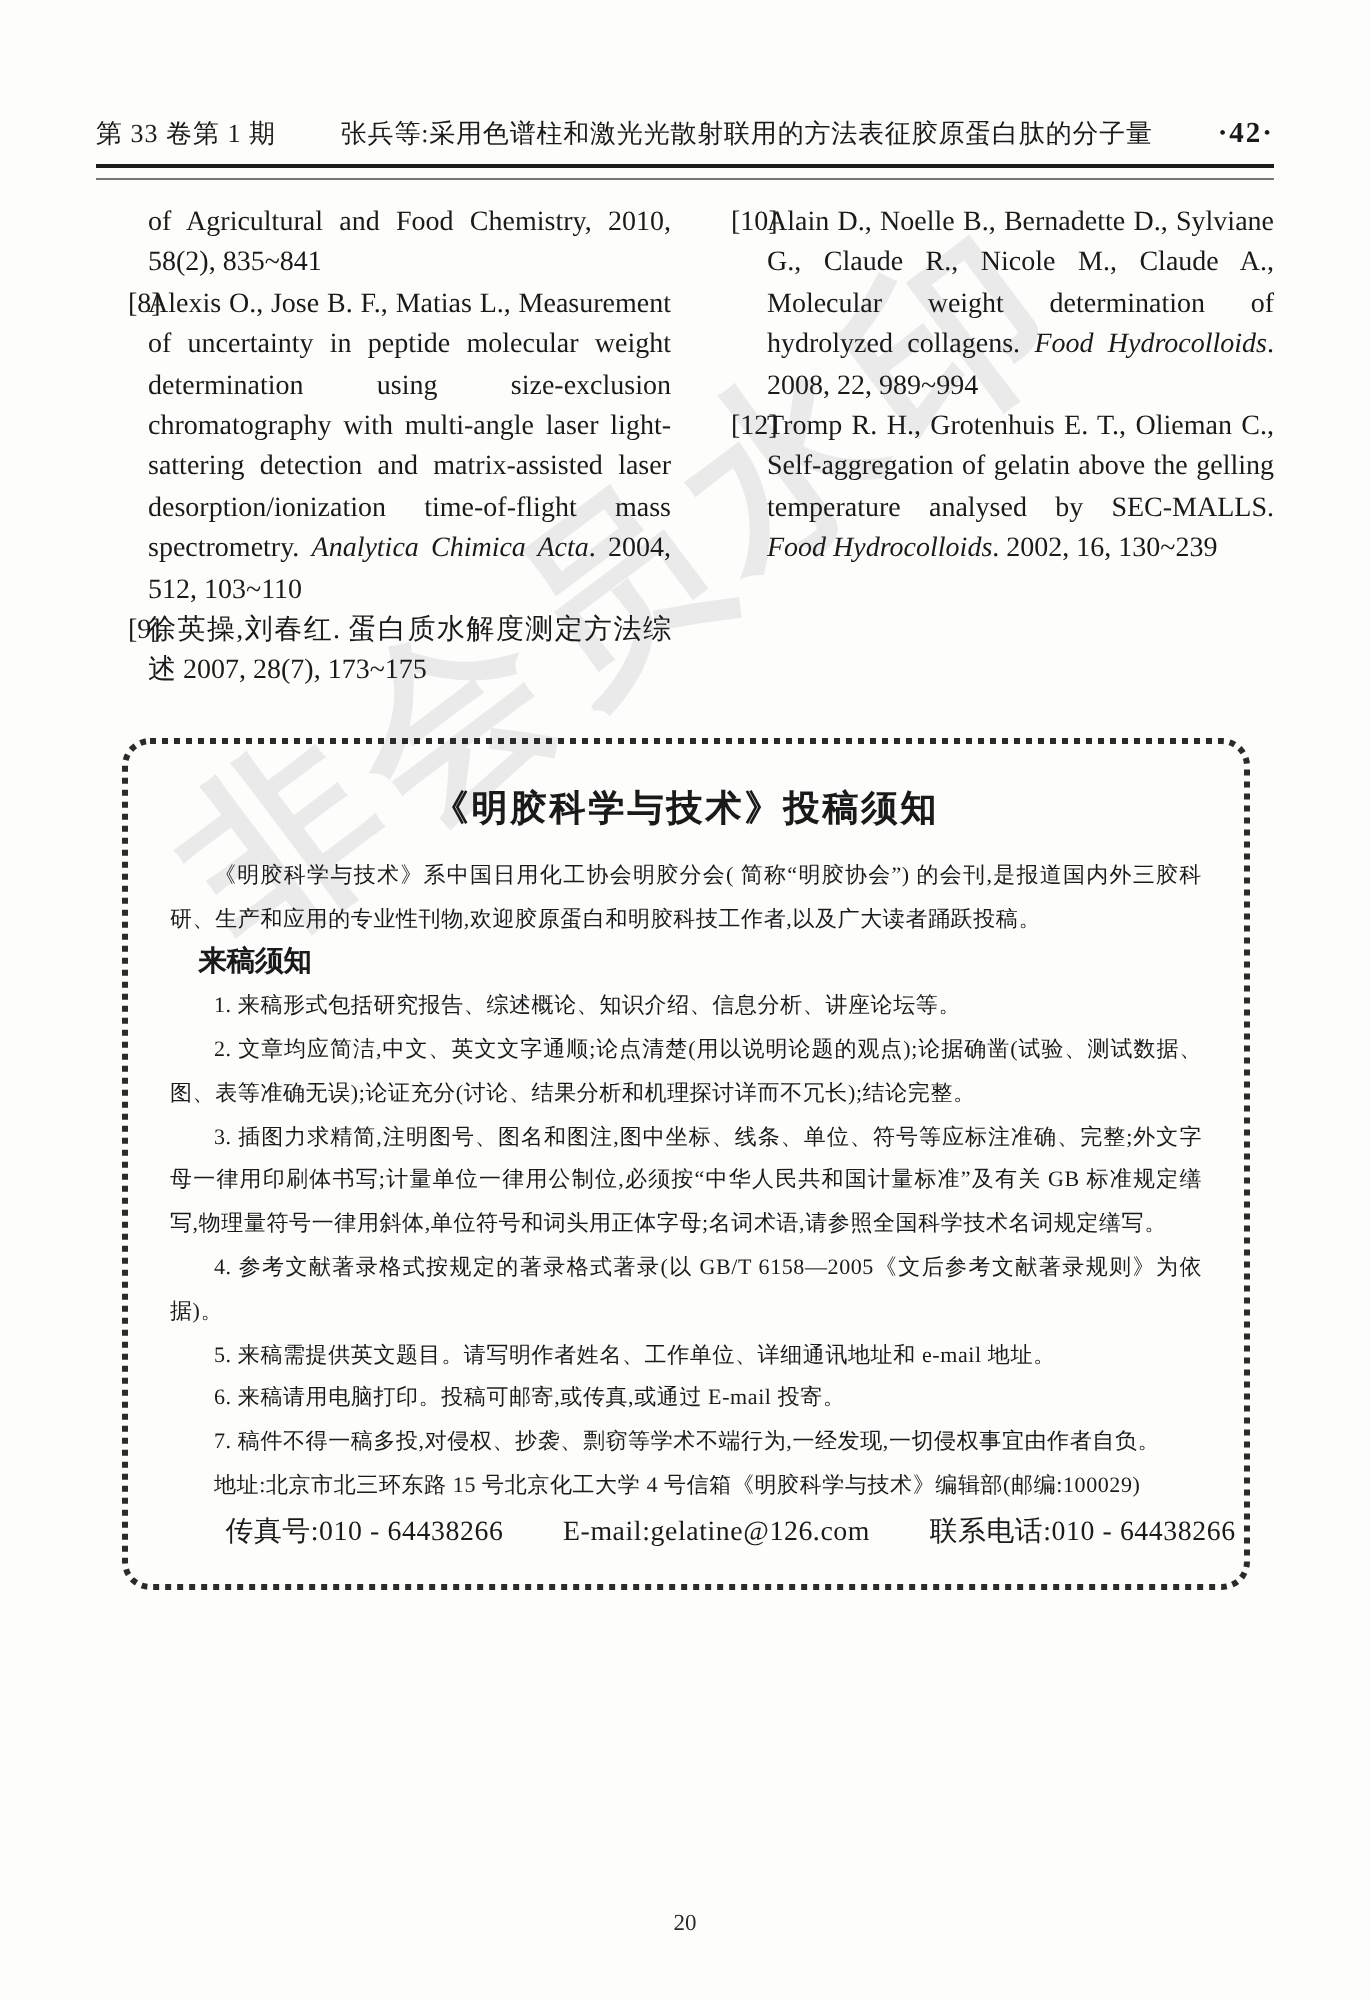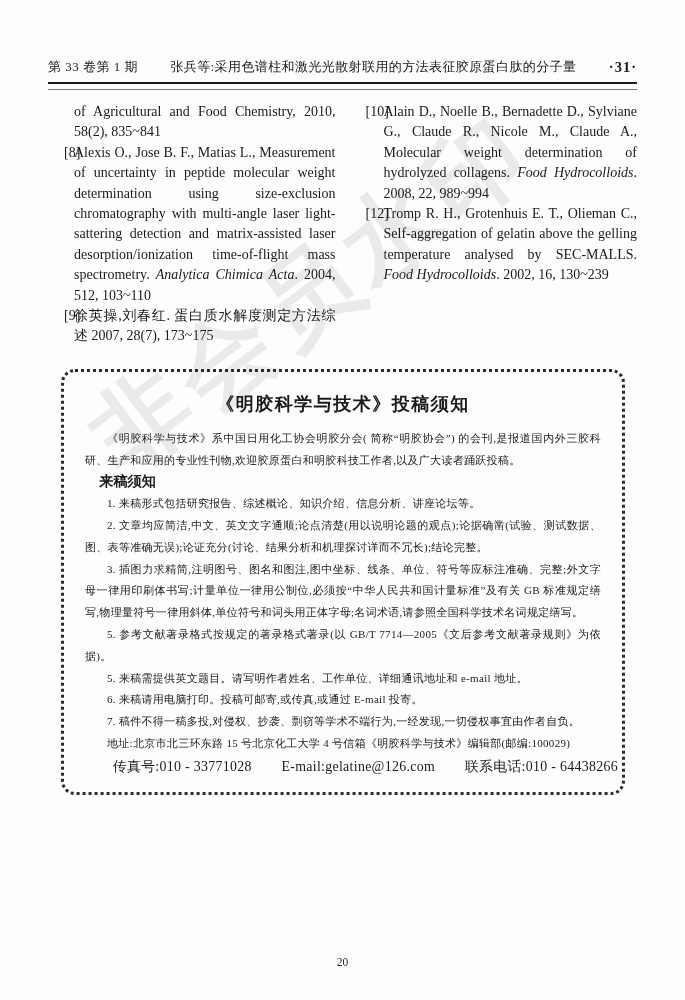--- a/index.html
+++ b/index.html
@@ -115,21 +115,21 @@
 </head>
 <body>
 
 <div class="page">
 
   <div class="watermark">非会员水印</div>
 
   <div class="header">
     <span class="vol">第 33 卷第 1 期</span>
     <span class="running">张兵等:采用色谱柱和激光光散射联用的方法表征胶原蛋白肽的分子量</span>
-    <span class="marker">·31·</span>
+    <span class="marker">·42·</span>
   </div>
   <div class="header-rule"></div>
 
   <div class="refs">
     <div class="col col-left">
         <p class="ref"><span>of Agricultural and Food Chemistry, 2010, 58(2), 835~841</span></p>
         <p class="ref"><span class="ref-label">[8]</span><span>Alexis O., Jose B. F., Matias L., Measurement of uncertainty in peptide molecular weight determination using size-exclusion chromatography with multi-angle laser light-sattering detection and matrix-assisted laser desorption/ionization time-of-flight mass spectrometry. </span><span class="it">Analytica Chimica Acta</span><span>. 2004, 512, 103~110</span></p>
         <p class="ref"><span class="ref-label">[9]</span><span>徐英操,刘春红. 蛋白质水解度测定方法综述 2007, 28(7), 173~175</span></p>
       </div>
     <div class="col col-right">
@@ -139,28 +139,28 @@
   </div>
 
   <div class="notice">
     <div class="nb-title">《明胶科学与技术》投稿须知</div>
     <p class="nb-p">《明胶科学与技术》系中国日用化工协会明胶分会( 简称“明胶协会”) 的会刊,是报道国内外三胶科研、生产和应用的专业性刊物,欢迎胶原蛋白和明胶科技工作者,以及广大读者踊跃投稿。</p>
     <p class="nb-sub">来稿须知</p>
     <div id="notice-items">
         <p class="nb-p">1. 来稿形式包括研究报告、综述概论、知识介绍、信息分析、讲座论坛等。</p>
         <p class="nb-p">2. 文章均应简洁,中文、英文文字通顺;论点清楚(用以说明论题的观点);论据确凿(试验、测试数据、图、表等准确无误);论证充分(讨论、结果分析和机理探讨详而不冗长);结论完整。</p>
         <p class="nb-p">3. 插图力求精简,注明图号、图名和图注,图中坐标、线条、单位、符号等应标注准确、完整;外文字母一律用印刷体书写;计量单位一律用公制位,必须按“中华人民共和国计量标准”及有关 GB 标准规定缮写,物理量符号一律用斜体,单位符号和词头用正体字母;名词术语,请参照全国科学技术名词规定缮写。</p>
-        <p class="nb-p">5. 参考文献著录格式按规定的著录格式著录(以 GB/T 7714—2005《文后参考文献著录规则》为依据)。</p>
+        <p class="nb-p">4. 参考文献著录格式按规定的著录格式著录(以 GB/T 6158—2005《文后参考文献著录规则》为依据)。</p>
         <p class="nb-p">5. 来稿需提供英文题目。请写明作者姓名、工作单位、详细通讯地址和 e-mail 地址。</p>
         <p class="nb-p">6. 来稿请用电脑打印。投稿可邮寄,或传真,或通过 E-mail 投寄。</p>
         <p class="nb-p">7. 稿件不得一稿多投,对侵权、抄袭、剽窃等学术不端行为,一经发现,一切侵权事宜由作者自负。</p>
       </div>
     <p class="nb-p">地址:北京市北三环东路 15 号北京化工大学 4 号信箱《明胶科学与技术》编辑部(邮编:100029)</p>
     <p class="nb-contact">
-      <span>传真号:010 - 33771028</span>
+      <span>传真号:010 - 64438266</span>
       <span>E-mail:gelatine@126.com</span>
       <span>联系电话:010 - 64438266</span>
     </p>
   </div>
 
   <div class="footer">
     <span>20</span>
   </div>
 
 </div>

